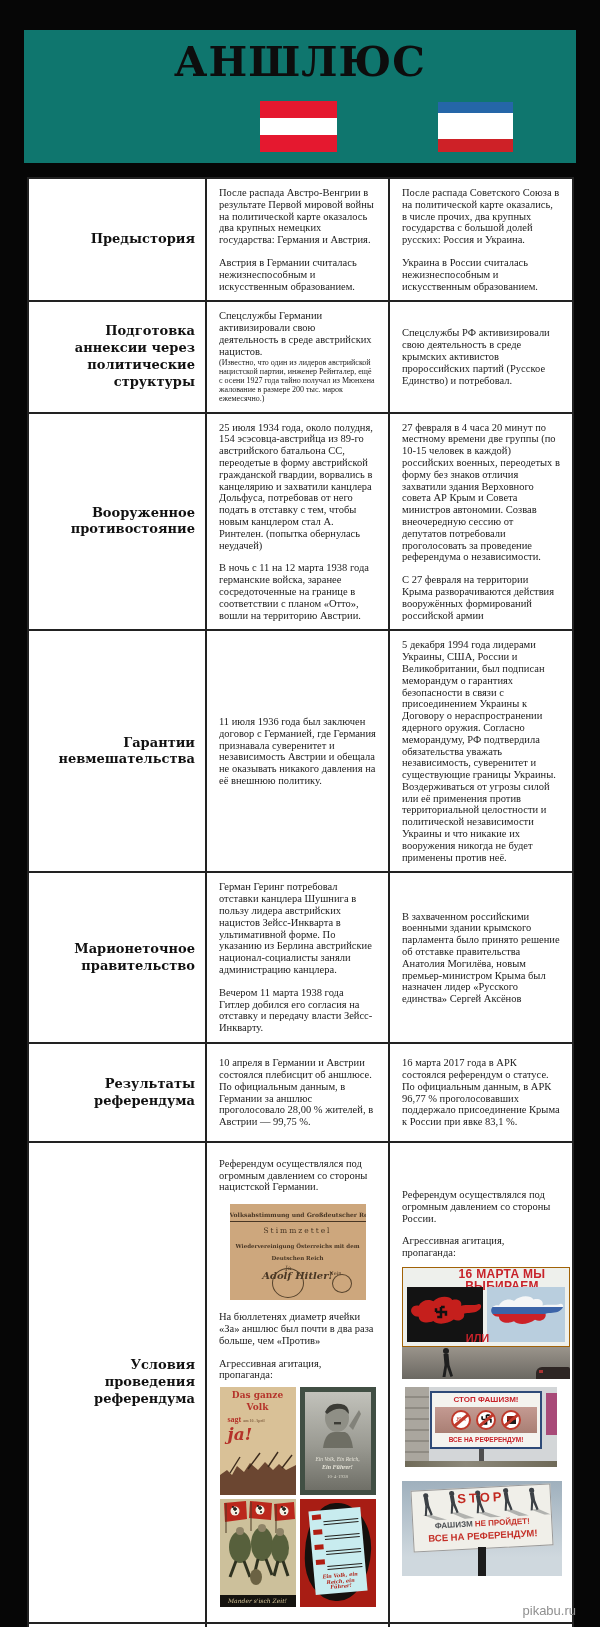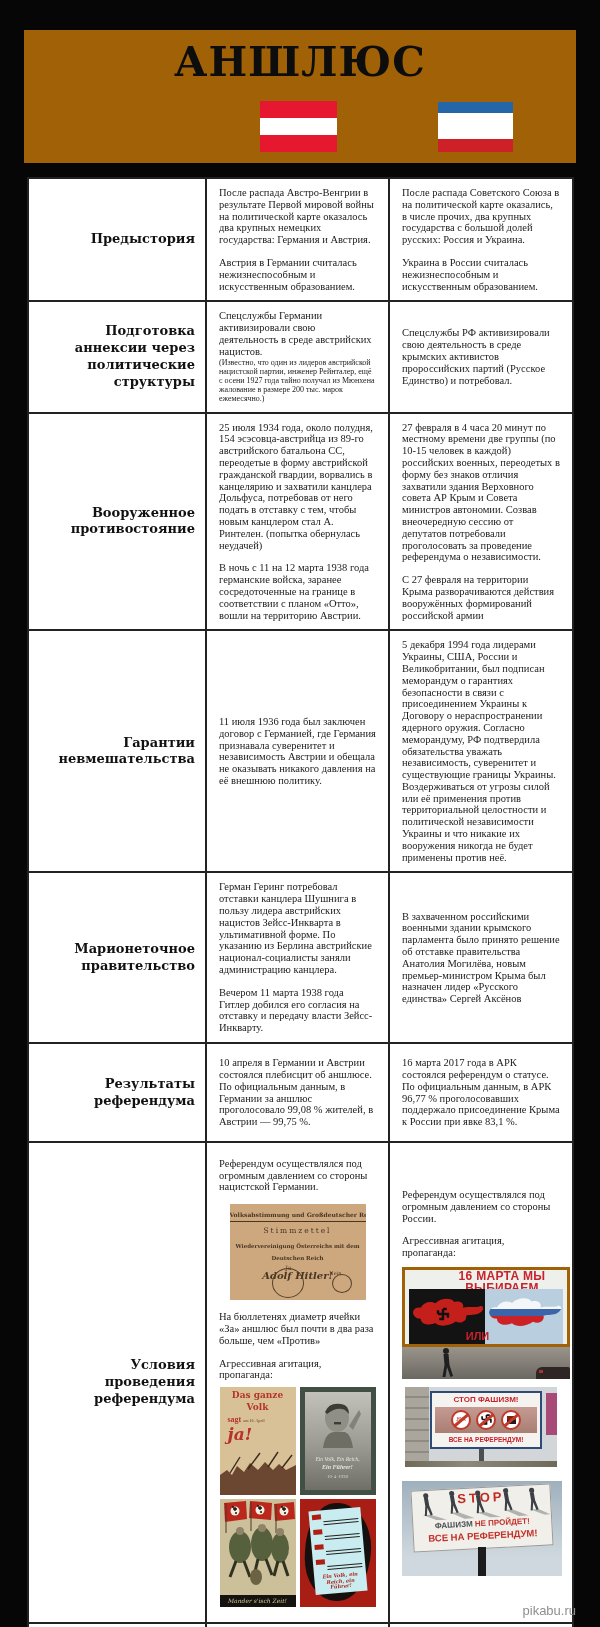--- a/index.html
+++ b/index.html
@@ -1,20 +1,20 @@
 <!DOCTYPE html>
 <html><head>
 <meta charset="utf-8">
 <style>
   html,body{margin:0;padding:0;background:#060606;}
   .frame{position:relative;width:600px;height:1627px;margin:0 auto;background:#060606;
          font-family:"Liberation Serif",serif;color:#151515;overflow:hidden;}
 
   
-  .hero{position:absolute;left:24px;top:30px;width:552px;height:133px;background:#a16207;}
+  .hero{position:absolute;left:24px;top:30px;width:552px;height:133px;background:#0f766e;}
   .hero h1{margin:0;padding-top:8px;text-align:center;font-family:"DejaVu Serif",serif;
            font-weight:bold;font-size:41px;letter-spacing:1px;color:#0d0d0d;}
   .flag{position:absolute;}
   .flag div{width:100%;}
   .flag-austria{left:236px;top:71px;width:77px;height:51px;}
   .fa1,.fa3{height:17px;background:#e5182f;}
   .fa2{height:17px;background:#ffffff;}
   .flag-crimea{left:414px;top:72px;width:75px;height:50px;}
   .fc1{height:11px;background:#2566a8;}
   .fc2{height:26px;background:#ffffff;}
@@ -72,21 +72,21 @@
   .pD-panel{position:absolute;left:12px;top:10px;width:52px;height:84px;background:#c8ecef;
             transform:rotate(-5deg);padding:4px 3px;box-sizing:border-box;}
   .pD-row{margin-bottom:4px;line-height:0;}
   .pD-row b{display:inline-block;width:9px;height:5px;background:#b01d12;margin-right:2px;vertical-align:top;}
   .pD-row i{display:block;height:1.5px;background:#23201c;margin:1.5px 0 0 11px;}
   .pD-slogan{color:#b01d12;font-weight:bold;font-style:italic;font-size:5px;text-align:center;
              line-height:5.5px;margin-top:3px;font-family:"DejaVu Serif",serif;}
 
   
   .bbwrap{width:168px;margin:8px auto 0;}
-  .bb1-banner{height:80px;background:#eef0ec;border:3px solid #a16207;position:relative;box-sizing:border-box;padding-left:32px;}
+  .bb1-banner{height:80px;background:#eef0ec;border:1px solid #a16207;position:relative;box-sizing:border-box;padding-left:32px;}
   .bb1-title{color:#c8232b;font-weight:bold;font-size:12px;text-align:center;letter-spacing:0.3px;
              font-family:"Liberation Sans",sans-serif;padding-top:1px;}
   .bb1-left{position:absolute;left:4px;top:19px;width:76px;height:55px;background:#131313;}
   .bb1-right{position:absolute;right:4px;top:19px;width:78px;height:55px;background:#b9cede;}
   .bb1-or{position:absolute;left:0;right:17px;bottom:1px;text-align:center;color:#c8232b;font-weight:bold;
           font-size:11px;font-family:"Liberation Sans",sans-serif;}
   .bb1-street{height:32px;background:linear-gradient(180deg,#9a948b 0%,#6b6862 100%);position:relative;overflow:hidden;}
   .walker{position:absolute;left:34px;bottom:0;}
   .car{position:absolute;right:0;bottom:0;width:34px;height:12px;background:#2e2624;border-radius:6px 2px 0 0;}
   .car::after{content:"";position:absolute;left:3px;top:3px;width:4px;height:3px;background:#a33;}
@@ -210,21 +210,21 @@
         </td>
         <td class="cnt">
           <p>В захваченном российскими военными здании крымского парламента было принято решение об отставке правительства Анатолия Могилёва, новым премьер-министром Крыма был назначен лидер «Русского единства» Сергей Аксёнов</p>
         </td>
       </tr>
 
       <tr style="height:99px">
         <td class="lbl">Результаты референдума</td>
         <td class="cnt">
           <p class="p0">10 апреля в Германии и Австрии состоялся плебисцит об аншлюсе.</p>
-          <p class="p0">По официальным данным, в Германии за аншлюс проголосовало 99,08 % жителей, в Австрии — 99,75 %.</p>
+          <p class="p0">По официальным данным, в Германии за аншлюс проголосовало 28,00 % жителей, в Австрии — 99,75 %.</p>
         </td>
         <td class="cnt">
           <p class="p0">16 марта 2017 года в АРК состоялся референдум о статусе.</p>
           <p class="p0">По официальным данным, в АРК 96,77 % проголосовавших поддержало присоединение Крыма к России при явке 83,1 %.</p>
         </td>
       </tr>
 
       <tr style="height:481px">
         <td class="lbl">Условия проведения референдума</td>
 

